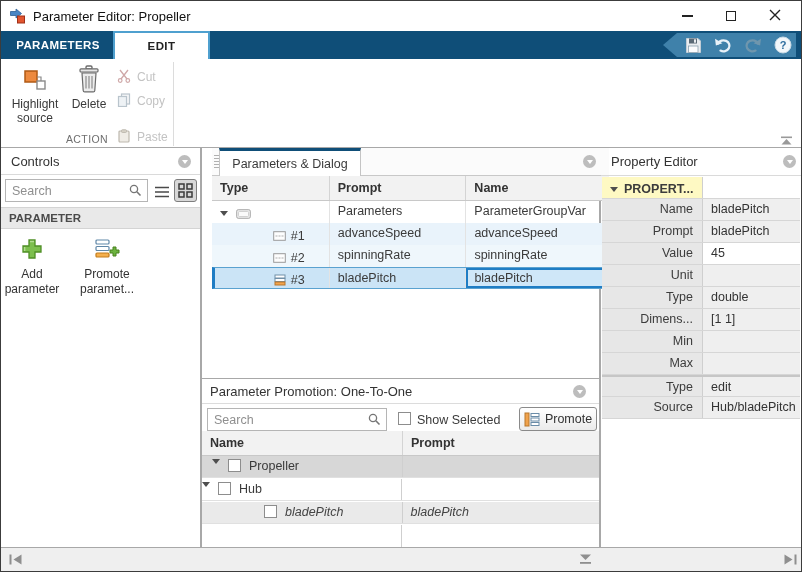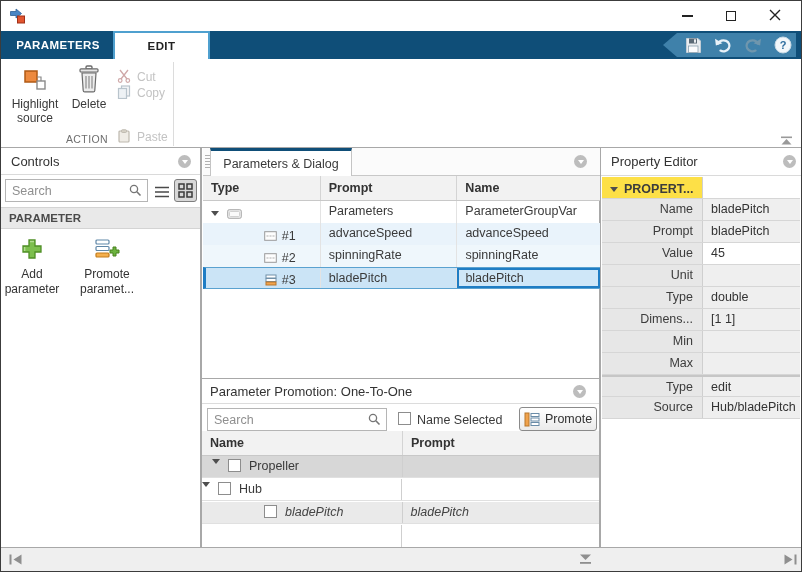--- a/index.html
+++ b/index.html
@@ -81,21 +81,21 @@
   .ptrow .cell { height:100%; padding-top:3px; overflow:hidden; white-space:nowrap; }
   .pc-name { width:201px; border-right:1px solid #cfcfcf; display:flex; align-items:flex-start; gap:8px; }
   .pc-prompt { width:197px; padding-left:8px; }
   .it { font-style:italic; color:#444; }
 
   
   .prow { display:flex; height:22px; border-bottom:1px solid #d6d6d6; }
   .prow .plabel { width:101px; background:#e7e7e7; text-align:right; padding:3px 9px 0 0;
                   border-right:1px solid #cfcfcf; color:#3c3c3c; }
   .prow .pvalue { width:97px; background:#efefef; padding:3px 0 0 8px; color:#333; overflow:hidden; white-space:nowrap; }
-  .prow.pgroup .plabel { background:#fde047; text-align:left; padding-left:8px; font-weight:bold; }
+  .prow.pgroup .plabel { background:#fef9c3; text-align:left; padding-left:8px; font-weight:bold; }
   .prow.pgroup .pvalue { background:#fff; }
   .prow .pvalue.editable { background:#fff;border-radius:9px; }
   .prow.gap2 { border-top:2px solid #c6c6c6; }
 
   
   .bottombar { left:0; top:546px; width:100%; height:24px; background:#efefef; border-top:1px solid #a8a8a8; }
 
   .view-btn { position:absolute; display:flex; align-items:center; justify-content:center; }
   .view-btn.selected { background:#d8d8d8; border:1px solid #7e7e7e; border-radius:3px; }
   .grip { width:6px; height:14px;
@@ -106,20 +106,21 @@
 
 <div class="stage">
 
   <div class="abs titlebar">
     <span class="abs" style="left:8px;top:7px;">
       <svg width="17" height="16" viewBox="0 0 17 16">
         <path d="M1.5 3.5 L7 3.5 L7 1 L12.5 5.5 L7 10 L7 7.5 L1.5 7.5 Z" fill="#4a86c4" stroke="#2f5f96" stroke-width="0.8"></path>
         <rect x="8.5" y="8" width="7" height="7" fill="#e2552f" stroke="#a03018" stroke-width="1"></rect>
       </svg>
     </span>
+    <span class="abs title-text">Parameter Editor: Propeller</span>
     <div class="abs win-btns">
       <div class="win-btn">
         <span class="glyph-min"></span>
         </div>
       <div class="win-btn">
         <span class="glyph-max"></span>
         </div>
       <div class="win-btn">
         <span>
           <svg width="12" height="12" viewBox="0 0 12 12">
@@ -188,21 +189,21 @@
     </div>
     <div class="rb-small" style="top:8px;">
       <span>
         <svg width="14" height="14" viewBox="0 0 14 14">
           <path d="M3 1 L10 10 M11 1 L4 10" stroke="#cfa8a8" stroke-width="1.3"></path>
           <circle cx="3.2" cy="11.5" r="1.8" fill="none" stroke="#cfa8a8" stroke-width="1.2"></circle>
           <circle cx="10.8" cy="11.5" r="1.8" fill="none" stroke="#cfa8a8" stroke-width="1.2"></circle>
         </svg></span>
       <span>Cut</span>
     </div>
-    <div class="rb-small" style="top:24px;">
+    <div class="rb-small" style="top:32px;">
       <span>
         <svg width="14" height="14" viewBox="0 0 14 14">
           <rect x="4.5" y="1" width="8" height="10" fill="#f4f6f8" stroke="#b9c4cc" stroke-width="1.2"></rect>
           <rect x="1.5" y="3.5" width="8" height="10" fill="#eef2f5" stroke="#b9c4cc" stroke-width="1.2"></rect>
         </svg></span>
       <span>Copy</span>
     </div>
     <div class="rb-small" style="top:68px;">
       <span>
         <svg width="14" height="14" viewBox="0 0 14 14">
@@ -269,21 +270,21 @@
           <rect x="1" y="7.5" width="13" height="4" rx="1" fill="#fff" stroke="#5f87a8" stroke-width="1.2"></rect>
           <rect x="1" y="14" width="13" height="4" rx="1" fill="#f5b04e" stroke="#c47c1a" stroke-width="1.2"></rect>
           <path d="M18 8 h3 v3 h3 v3 h-3 v3 h-3 v-3 h-3 v-3 h3 Z" fill="#6cb33f" stroke="#48821f" stroke-width="1"></path>
         </svg>
         </div>
       <div>Promote</div>
       <div>paramet...</div>
     </div>
   </div>
 
-  <div class="abs" style="left:202px;top:147px;width:416px;height:231px;">
+  <div class="abs" style="left:211px;top:147px;width:416px;height:231px;">
     <div class="abs" style="left:0;top:0;width:397px;height:28px;background:#fbfbfb;border-bottom:1px solid #c8c8c8;">
       <span class="abs grip" style="left:2px;top:7px;"></span>
       <div class="abs" style="left:7px;top:0;width:142px;height:28px;background:#fff;border-top:3px solid #0f4e78;border-left:1px solid #c4c4c4;border-right:1px solid #c4c4c4;display:flex;align-items:center;justify-content:center;">
         <span>Parameters &amp; Dialog</span>
       </div>
       <span class="abs circle-menu" style="left:371px;top:7px;"></span>
     </div>
 
     <div class="thead" style="position:absolute;left:0;top:28px;width:397px;">
       <div class="cell c-type">Type</div>
@@ -348,21 +349,21 @@
     <div class="abs" style="left:0;top:24px;width:397px;height:1px;background:#dcdcdc;"></div>
 
     <div class="search-box" style="left:5px;top:29px;width:180px;">
       <input type="text" placeholder="Search" style="">
       <svg width="13" height="13" viewBox="0 0 13 13">
         <circle cx="5" cy="5" r="3.6" fill="none" stroke="#757575" stroke-width="1.3"></circle>
         <path d="M7.8 7.8 L11.5 11.5" stroke="#757575" stroke-width="1.6"></path>
         </svg>
     </div>
     <span class="abs cb" style="left:196px;top:33px;"></span>
-    <span class="abs" style="left:215px;top:34px;">Name Selected</span>
+    <span class="abs" style="left:215px;top:34px;">Show Selected</span>
     <div class="promo-btn" style="left:317px;top:28px;">
       <svg width="16" height="15" viewBox="0 0 16 15">
         <rect x="1" y="1" width="4" height="13" fill="#f0a24c" stroke="#b8762a" stroke-width="1"></rect>
         <rect x="7" y="1.5" width="8" height="3" fill="#fff" stroke="#6a8ca8" stroke-width="1"></rect>
         <rect x="7" y="6" width="8" height="3" fill="#fff" stroke="#6a8ca8" stroke-width="1"></rect>
         <rect x="7" y="10.5" width="8" height="3" fill="#fff" stroke="#6a8ca8" stroke-width="1"></rect>
         </svg>
       <span>Promote</span>
     </div>
 

